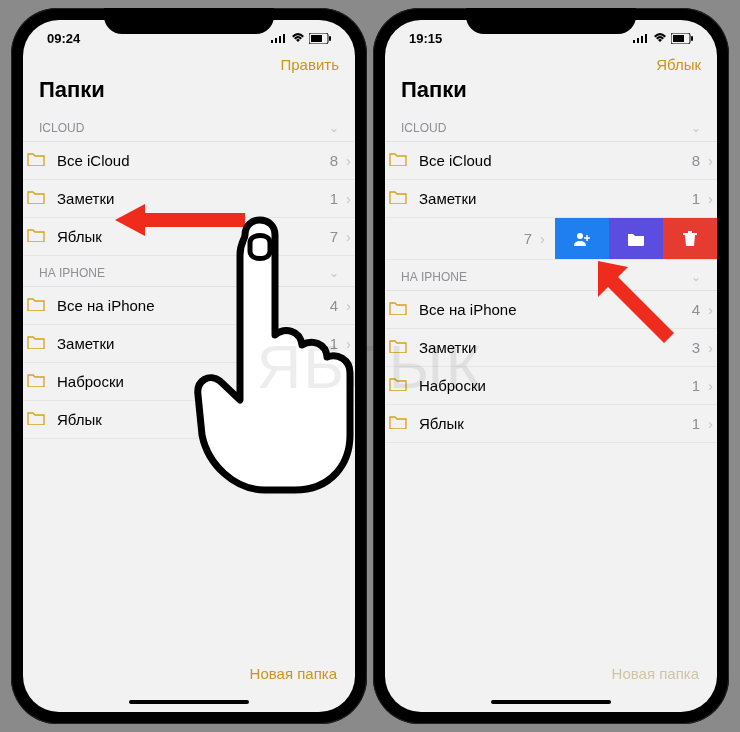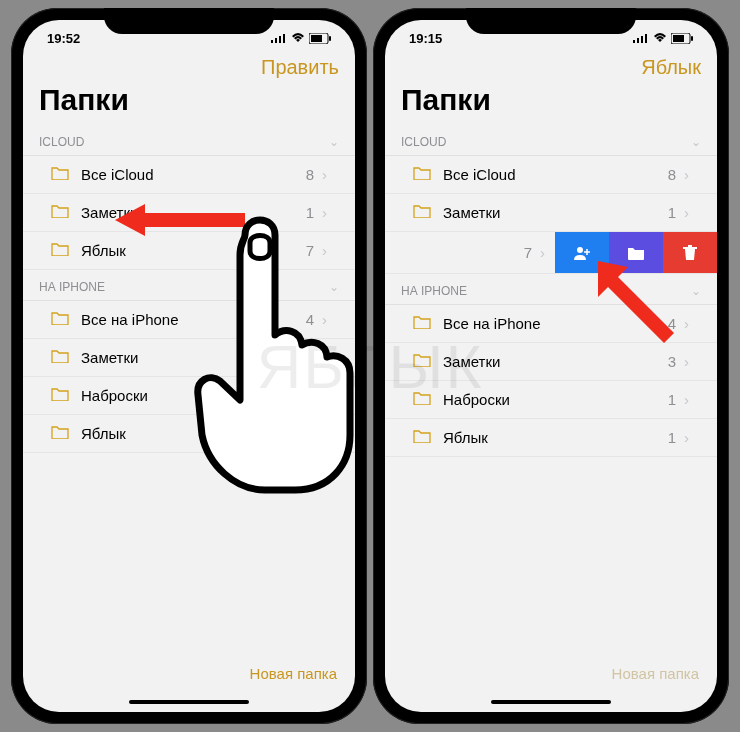--- a/index.html
+++ b/index.html
@@ -53,47 +53,47 @@
       padding: 6px 24px 0;
       font-size: 13px;
       font-weight: 600;
       color: #000;
     }
     .status-icons { display: flex; gap: 4px; align-items: center; }
     .navbar {
       display: flex;
       justify-content: flex-end;
       padding: 6px 16px 4px;
-      font-size: 20px;
+      font-size: 15px;
     }
     .navbar a { color: #c9961f; text-decoration: none; }
     .titlebar {
       padding: 0 16px 8px;
     }
     .titlebar h1 {
-      font-size: 30px;
+      font-size: 22px;
       font-weight: 700;
       color: #000;
     }
     .section-header {
       display: flex;
       justify-content: space-between;
       align-items: center;
       padding: 10px 16px 6px;
       font-size: 12px;
       color: #8e8e93;
       border-bottom: 1px solid #e0e0e0;
       text-transform: uppercase;
     }
     .section-header .chev { color: #c7c7cc; }
     .row {
       display: flex;
       align-items: center;
       background: #fff0;
-      padding: 10px 28px;
+      padding: 10px 4px;
       border-bottom: 1px solid #e5e5e5;
       font-size: 15px;
       color: #000;
       position: relative;
     }
     .row .folder-ic { margin-right: 12px; color: #d4a11a; flex-shrink:0;}
     .row .label { flex: 1; }
     .row .count { color: #8e8e93; margin-right: 8px; }
     .row .chev { color: #c7c7cc; }
     .bottombar {
@@ -170,21 +170,21 @@
   </style>
 </head>
 <body>
 
 <div class="phones">
 
   <div class="phone">
     <div class="notch"></div>
     <div class="screen">
       <div class="statusbar">
-        <span>19:52</span>
+        <span>09:24</span>
         <span class="status-icons">
           <svg width="16" height="10" viewBox="0 0 16 10">
               <rect x="0" y="7" width="2" height="3" fill="#000"></rect>
               <rect x="4" y="5" width="2" height="5" fill="#000"></rect>
               <rect x="8" y="3" width="2" height="7" fill="#000"></rect>
               <rect x="12" y="1" width="2" height="9" fill="#000"></rect>
             </svg>
           <svg width="14" height="10" viewBox="0 0 14 10">
               <path d="M7 9 L5 7 Q7 5 9 7 Z M3 5 Q7 1 11 5 L9.5 6.5 Q7 4 4.5 6.5 Z M1 3 Q7 -3 13 3 L11.5 4.5 Q7 0 2.5 4.5 Z" fill="#000"></path>
             </svg>

